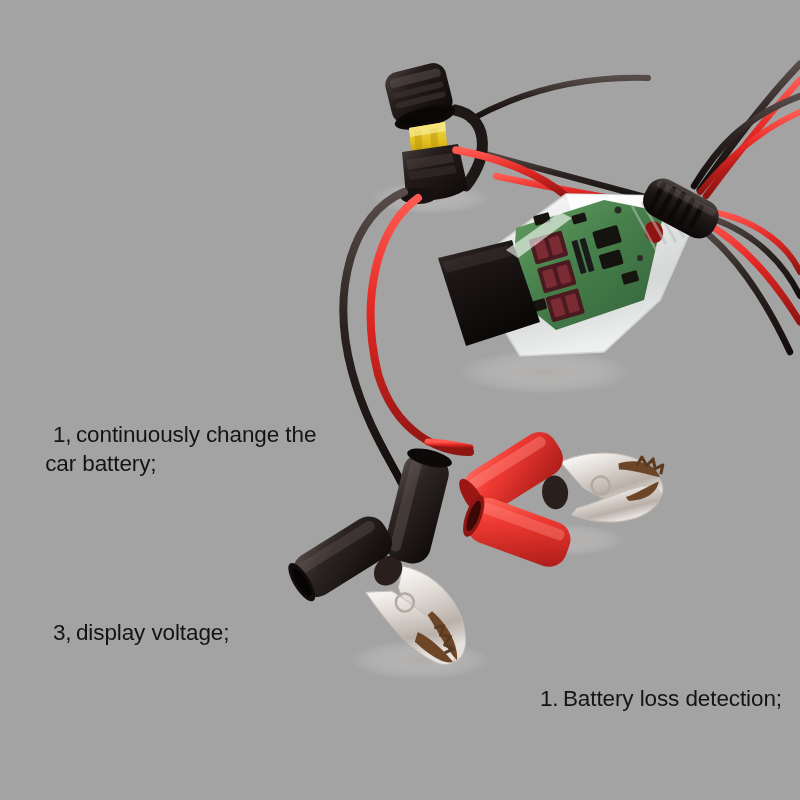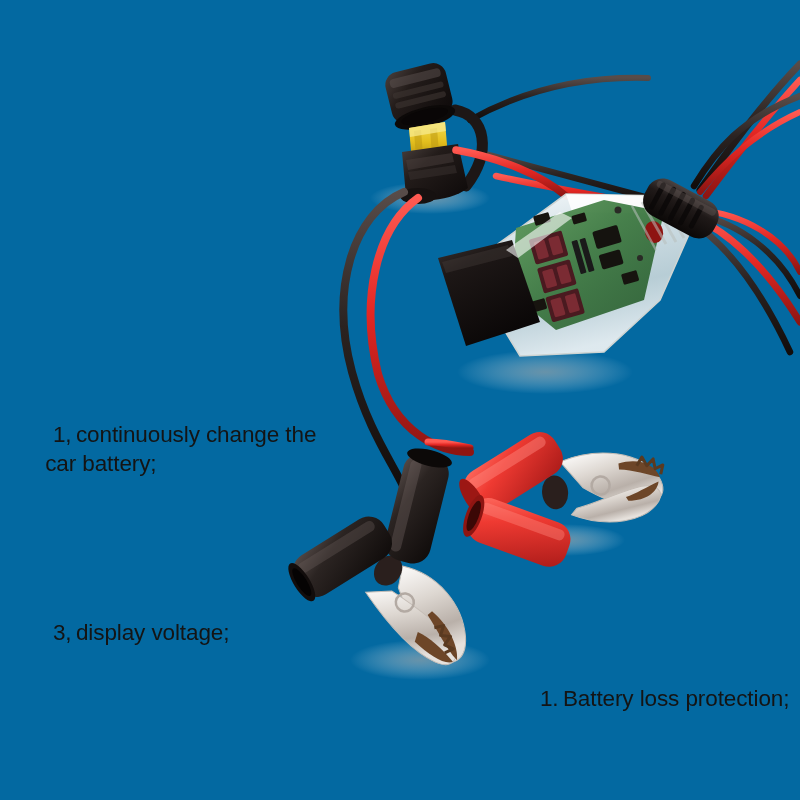--- a/index.html
+++ b/index.html
@@ -4,21 +4,21 @@
 <style>
   html, body {
     margin: 0;
     padding: 0;
     background: #ffffff;
   }
   #page {
     position: relative;
     width: 800px;
     height: 800px;
-    background: #0369a1;
+    background: #a3a3a3;
     overflow: hidden;
     font-family: "Liberation Sans", sans-serif;
   }
   .photo-layer {
     position: absolute;
     inset: 0;
   }
   .text-block {
     position: absolute;
     color: #141414;
@@ -346,19 +346,19 @@
  car battery;</span>
     </p>
     <p class="feature-item gap-after-sm">
       <span class="num">3,</span><span>display voltage;</span>
     </p>
     
   </div>
 
   <div class="text-block" id="features-right">
     <p class="feature-item gap-after-sm">
-      <span class="num">1.</span><span>Battery loss protection;</span>
+      <span class="num">1.</span><span>Battery loss detection;</span>
     </p>
     
     
   </div>
 
 </div>
 
 </body></html>

